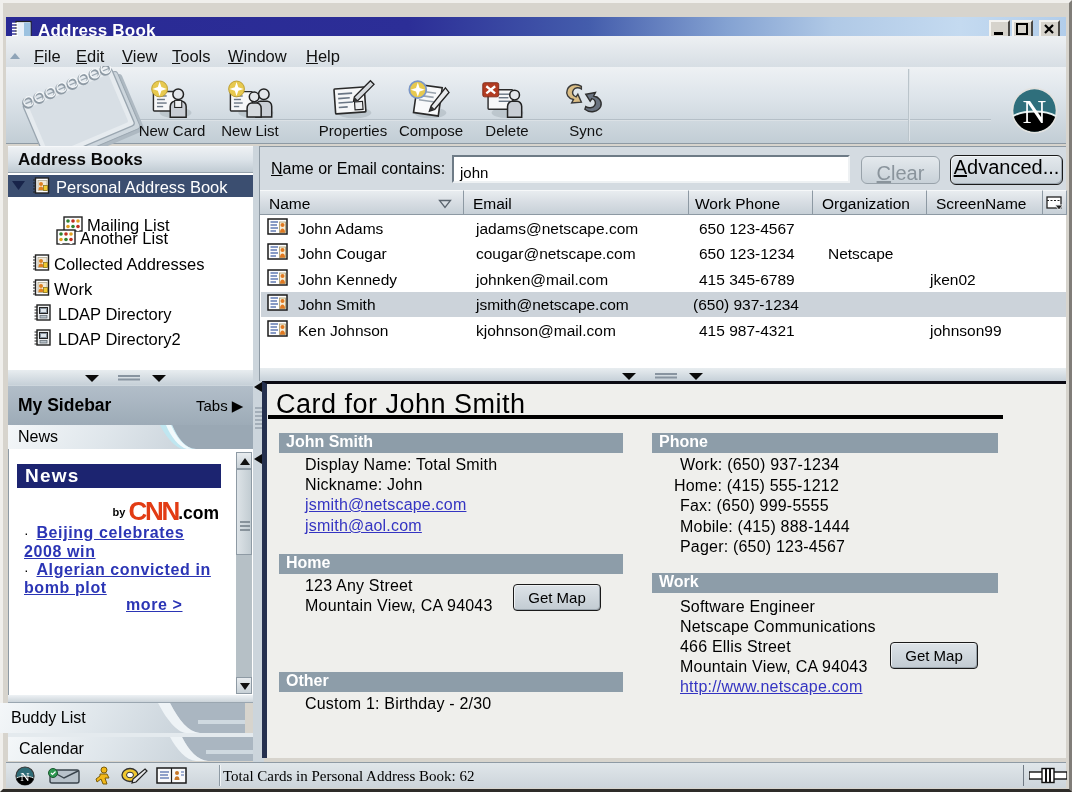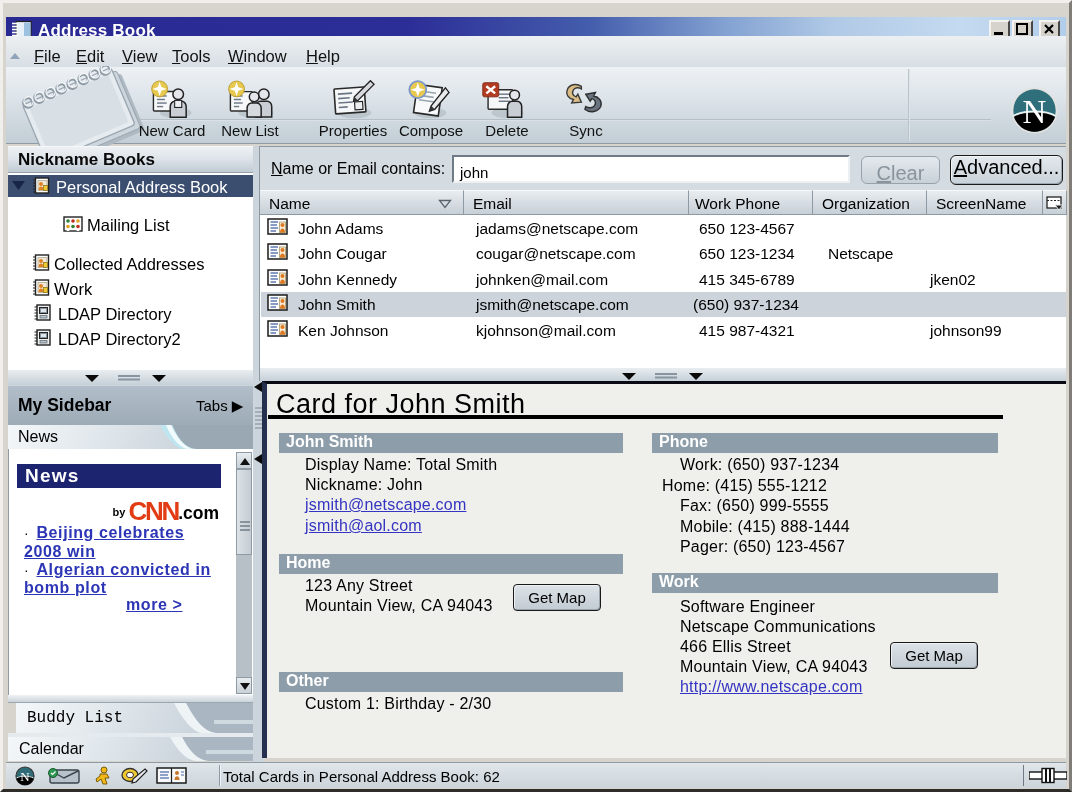--- a/index.html
+++ b/index.html
@@ -41,21 +41,21 @@
   background:linear-gradient(180deg,#b2bec9,#9dabb7); border-top:1px solid #cdd6dd; }
 #sbhdr .t { position:absolute; left:10px; top:9px; font-weight:bold; font-size:17.5px; }
 #sbhdr .tabs { position:absolute; left:188px; top:11px; font-size:15px; }
 .sbtab { overflow:hidden; }
 .sbtab .base { position:absolute; inset:0; background:linear-gradient(120deg,#f4f7f9 0%,#dfe6eb 40%,#bcc7d0 100%); }
 .sbtab .t { position:absolute; font-size:16px; color:#000; }
 #newstab { left:8px; top:425px; width:245px; height:24px; }
 #newsbody { left:8px; top:449px; width:245px; height:246px; background:#fff; border-left:1px solid #8e9aa4; }
 #newsbanner { left:17px; top:464px; width:204px; height:24px; background:#1c2470; color:#fff; font-weight:bold; font-size:19px; letter-spacing:1.2px;}
 .newslink { color:#2b35b5; font-weight:bold; font-size:16px; text-decoration:underline; letter-spacing:0.6px; }
-#buddytab { left:16px; top:703px; width:245px; height:30px;font-family:Liberation Mono, monospace; }
+#buddytab { left:0; top:703px; width:245px; height:30px; }
 #calendartab { left:8px; top:737px; width:245px; height:24px; }
 #statusbar { left:6px; top:762px; width:1060px; height:26px;
   background:linear-gradient(180deg,#e0e6ea,#ccd4da); border-top:1px solid #8e9aa4; font-size:14.5px; }
 
 #midstrip { left:253px; top:146px; width:11px; height:616px; background:#ccd5dc; }
 
 #searchrow { left:259px; top:146px; width:807px; height:44px; background:#d4dbe1; border-top:1px solid #8d99a3; border-left:1px solid #8d99a3;}
 #searchrow label { position:absolute; left:11px; top:13px; font-size:16px; }
 #searchbox { position:absolute; left:192px; top:8px; width:398px; height:28px; background:#fff;
   border-top:2px solid #6e7b86; border-left:2px solid #6e7b86; border-right:2px solid #eef1f3; border-bottom:2px solid #eef1f3;
@@ -241,21 +241,21 @@
   <svg class="abs" style="left:1004px;top:19px" width="49" height="49" viewBox="0 0 52 52">
     <circle cx="26" cy="26" r="24.5" fill="#e2e2e0"></circle>
     <circle cx="26" cy="26" r="22.5" fill="#2f6f7c"></circle>
     <path d="M3.8 31.5 A23 23 0 0 0 48.2 31.5 C38 25.5 14 25.5 3.8 31.5 Z" fill="#000"></path>
     <path d="M3.2 32 C14 25.5 38 25.5 48.8 32" fill="none" stroke="#e6f2f2" stroke-width="2"></path>
     <text x="26" y="39" text-anchor="middle" font-family="Liberation Serif, serif" font-size="35" fill="#fff">N</text>
   </svg>
 </div>
 
 <div id="abhdr" class="abs panehdr">
-    <span class="t">Nickname Books</span>
+    <span class="t">Address Books</span>
   </div>
 <svg class="abs" style="left:0;top:0;width:0;height:0">
     <defs>
   <g id="book">
     <rect x="3.5" y="1" width="13" height="15" fill="#fdfdfd" stroke="#222" stroke-width="1.4"></rect>
     <g stroke="#222" stroke-width="1">
           <line x1="1" y1="3" x2="4" y2="3"></line>
           <line x1="1" y1="6" x2="4" y2="6"></line>
           <line x1="1" y1="9" x2="4" y2="9"></line>
           <line x1="1" y1="12" x2="4" y2="12"></line>
@@ -312,20 +312,26 @@
         <use href="#book"></use>
       </svg>
     <span class="lbl" style="left:48px">Personal Address Book</span>
     </div>
   <div class="trow" style="top:40px;margin-left:7px;">
     <svg style="position:absolute;left:48px;top:3px" width="20" height="16">
         <use href="#listicon"></use>
       </svg>
     <span class="lbl" style="left:72px">Mailing List</span>
     </div>
+  <div class="trow" style="top:53px;">
+    <svg style="position:absolute;left:48px;top:3px" width="20" height="16">
+        <use href="#listicon"></use>
+      </svg>
+    <span class="lbl" style="left:72px">Another List</span>
+    </div>
   <div class="trow" style="top:79px;">
     <svg style="position:absolute;left:24px;top:2px" width="18" height="17">
         <use href="#book"></use>
       </svg>
     <span class="lbl" style="left:46px">Collected Addresses</span>
     </div>
   <div class="trow" style="top:104px;">
     <svg style="position:absolute;left:24px;top:2px" width="18" height="17">
         <use href="#book"></use>
       </svg>
@@ -472,21 +478,21 @@
         <line x1="4" y1="11" x2="13" y2="11"></line>
       </g>
     <circle cx="21" cy="6" r="2" fill="#c87828"></circle>
     <path d="M18.5 13 c0-2.8 1.2-3.8 2.5-3.8 s2.5 1 2.5 3.8 Z" fill="#c87828"></path>
     <g stroke="#4a66a8" stroke-width="1">
         <line x1="25" y1="5" x2="28" y2="5"></line>
         <line x1="25" y1="8" x2="28" y2="8"></line>
       </g>
   </svg>
   <div style="position:absolute;left:213px;top:2px;width:2px;height:21px;border-left:1px solid #8e9aa4;border-right:1px solid #f2f5f7;"></div>
-  <span style="position:absolute;left:217px;top:5px;font-size:15px;">Total Cards in Personal Address Book: 62</span>
+  <span style="position:absolute;left:217px;top:5px;font-size:15px;font-family:Liberation Serif, serif;">Total Cards in Personal Address Book: 62</span>
   <div style="position:absolute;left:1017px;top:2px;width:1px;height:21px;background:#707a84;"></div>
   <svg style="position:absolute;left:1023px;top:4px" width="38" height="17" viewBox="0 0 38 17">
     <rect x="0" y="5" width="38" height="7" fill="#fff" stroke="#111" stroke-width="1.4"></rect>
     <rect x="13" y="1.5" width="12" height="14" fill="#fff" stroke="#111" stroke-width="1.4"></rect>
     <line x1="17" y1="1.5" x2="17" y2="15.5" stroke="#111" stroke-width="2"></line>
     <line x1="21" y1="1.5" x2="21" y2="15.5" stroke="#111" stroke-width="2"></line>
   </svg>
 </div>
 
 <div id="searchrow" class="abs">
@@ -596,21 +602,21 @@
 
   <div class="secbar" style="left:12px;top:288px;width:344px;">
       <span class="t">Other</span>
     </div>
   <div class="cline" style="left:38px;top:311px">Custom 1: Birthday - 2/30</div>
 
   <div class="secbar" style="left:385px;top:49px;width:346px;">
       <span class="t">Phone</span>
     </div>
   <div class="cline" style="left:413px;top:72px">Work: (650) 937-1234</div>
-  <div class="cline" style="left:395px;top:93px">Home: (415) 555-1212</div>
+  <div class="cline" style="left:407px;top:93px">Home: (415) 555-1212</div>
   <div class="cline" style="left:413px;top:113px">Fax: (650) 999-5555</div>
   <div class="cline" style="left:413px;top:134px">Mobile: (415) 888-1444</div>
   <div class="cline" style="left:413px;top:154px">Pager: (650) 123-4567</div>
 
   <div class="secbar" style="left:385px;top:189px;width:346px;">
       <span class="t">Work</span>
     </div>
   <div class="cline" style="left:413px;top:214px">Software Engineer</div>
   <div class="cline" style="left:413px;top:234px">Netscape Communications</div>
   <div class="cline" style="left:413px;top:254px">466 Ellis Street</div>

